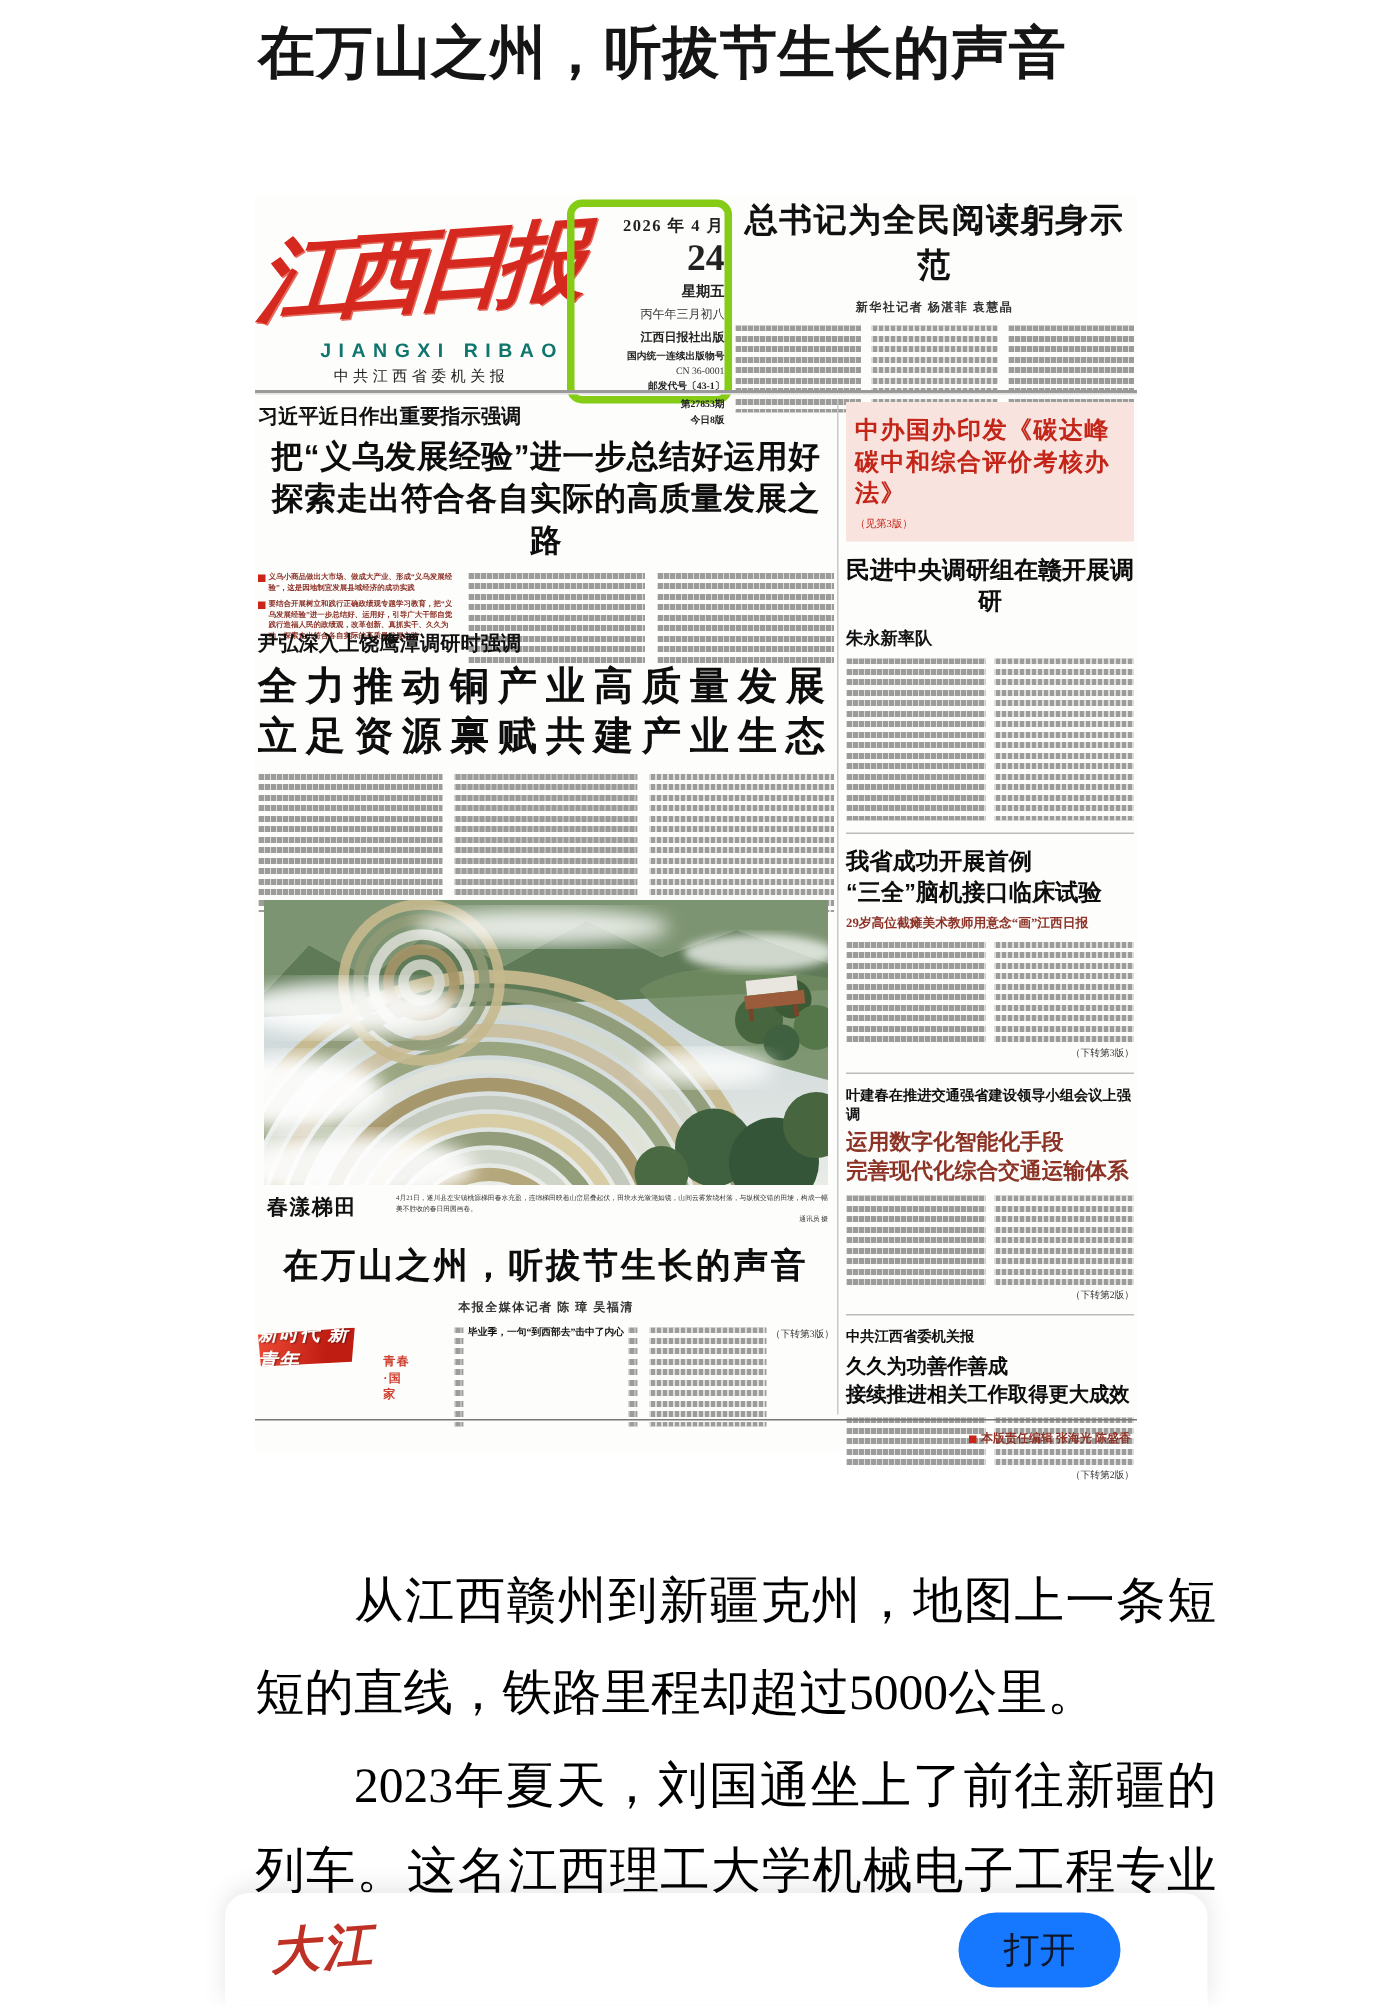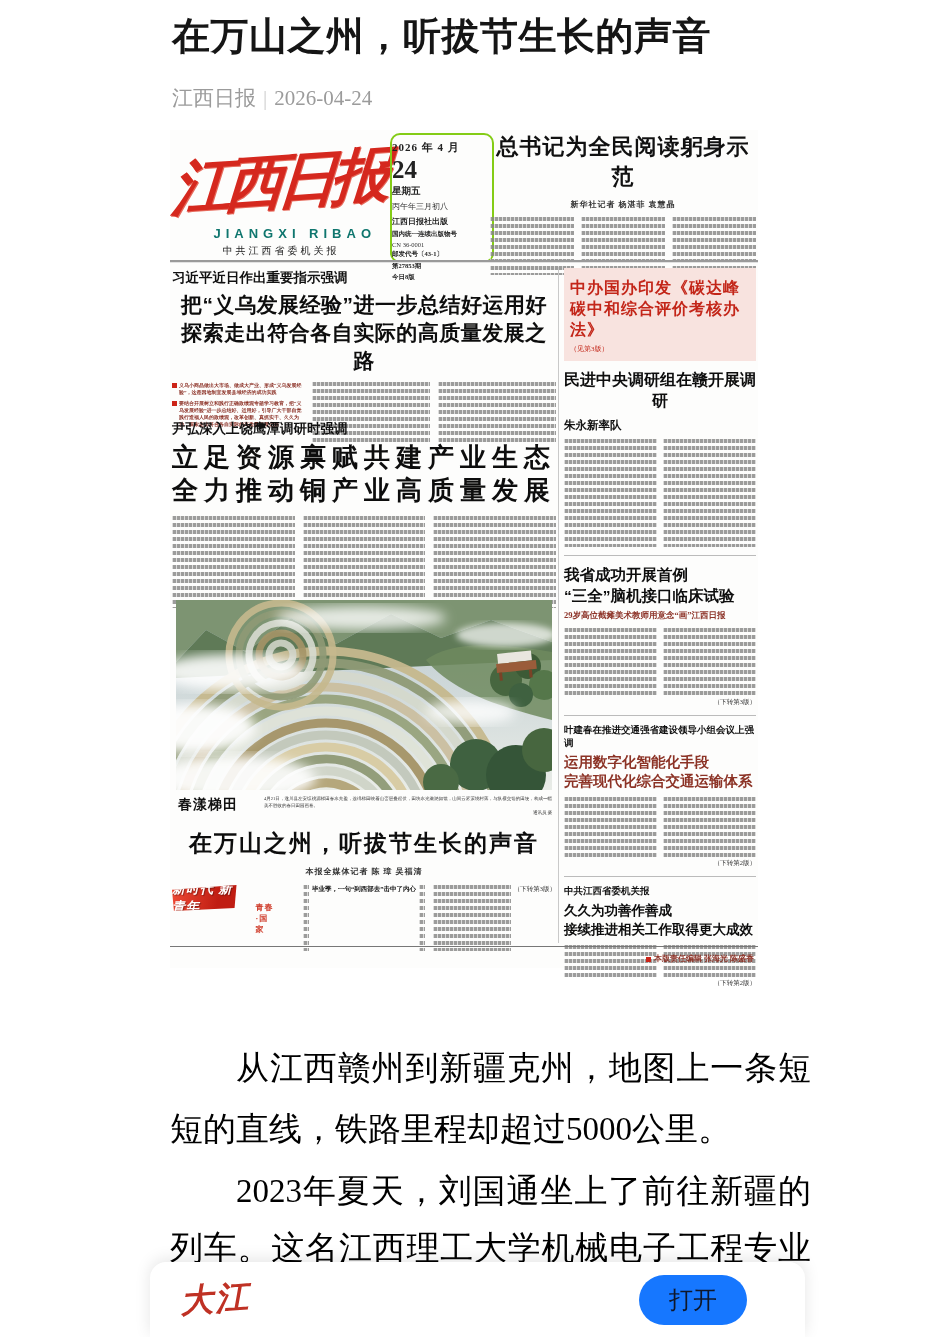--- a/index.html
+++ b/index.html
@@ -18,22 +18,22 @@
 
   .mh-name{position:absolute;left:2px;top:6px;width:212px;height:90px;
            font-family:"DejaVu Serif",serif;font-style:italic;font-weight:700;font-size:60px;
            color:#d5281e;letter-spacing:-7px;transform:rotate(-4deg) skewX(-8deg);
            text-shadow:1px 1px 0 #e66a5c;white-space:nowrap;line-height:90px;text-align:center}
   .mh-latin{position:absolute;left:16px;top:96px;width:190px;text-align:right;
             font:700 13px "Liberation Sans",sans-serif;color:#0f766e;letter-spacing:5px}
   .mh-organ{position:absolute;left:16px;top:114px;width:190px;text-align:center;
             font:400 10px "Liberation Serif",serif;color:#222;letter-spacing:3px}
 
-  .datebox{position:absolute;left:220px;top:3px;width:100px;height:121px;border:2px solid #84cc16;
-           border-radius:10px;text-align:left;padding-top:5px;box-sizing:content-box}
+  .datebox{position:absolute;left:208px;top:3px;width:100px;height:121px;border:5px solid #84cc16;
+           border-radius:10px;text-align:right;padding-top:5px;box-sizing:content-box}
   .db-month{font:700 11px "Liberation Serif",serif;letter-spacing:1px}
   .db-day{font:700 25px "Liberation Serif",serif;margin-top:1px}
   .db-week{font:700 9.5px "Liberation Serif",serif;margin-top:1px}
   .db-lunar{font:400 8px "Liberation Serif",serif;margin-top:3px;color:#333}
   .db-pub{font:700 8px "Liberation Serif",serif;margin-top:4px}
   .db-small{font:700 6.5px "Liberation Serif",serif;margin-top:2.5px}
   .db-smaller{font:400 6.5px "Liberation Serif",serif;margin-top:2px;color:#333}
 
   #lead{position:absolute;left:320px;top:2px;width:266px}
   .lead-h{font:700 22px "Liberation Sans",sans-serif;color:#111;text-align:center;letter-spacing:1px}
@@ -113,23 +113,20 @@
             font-size:33px;color:#bf3124;transform:rotate(-4deg);letter-spacing:2px}
   .bar-btn{margin-left:auto;margin-right:58px;width:108px;height:50px;border:none;border-radius:25px;
            background:#1677ff;color:#0f172a;font:400 24px "Liberation Sans",sans-serif;
            display:flex;align-items:center;justify-content:center;cursor:pointer}
 </style>
 </head>
 <body>
 
 <div id="head">
   <h1>在万山之州，听拔节生长的声音</h1>
-  <div class="meta">
-    <span>江西日报</span><span class="pipe">|</span><span>2026-04-24</span>
-  </div>
 </div>
 
 <div class="paper">
 
   <div class="mh-name">江西日报</div>
   <div class="mh-latin">JIANGXI RIBAO</div>
   <div class="mh-organ">中共江西省委机关报</div>
 
   <div class="datebox">
     <div class="db-month">2026 年 4 月</div>
@@ -176,22 +173,22 @@
           </div>
       </div>
       <div class="tx"></div>
       <div class="tx"></div>
     </div>
   </div>
 
   <div id="copper">
     <div class="kicker">尹弘深入上饶鹰潭调研时强调</div>
     <div class="copper-h">
+      <div>全力推动铜产业高质量发展</div>
       <div>立足资源禀赋共建产业生态</div>
-      <div>全力推动铜产业高质量发展</div>
     </div>
     <div class="cols copper-cols">
       <div class="tx"></div>
       <div class="tx"></div>
       <div class="tx"></div>
     </div>
   </div>
 
   <div id="photo">
     <svg width="376" height="190" viewBox="0 0 376 190" xmlns="http://www.w3.org/2000/svg">

